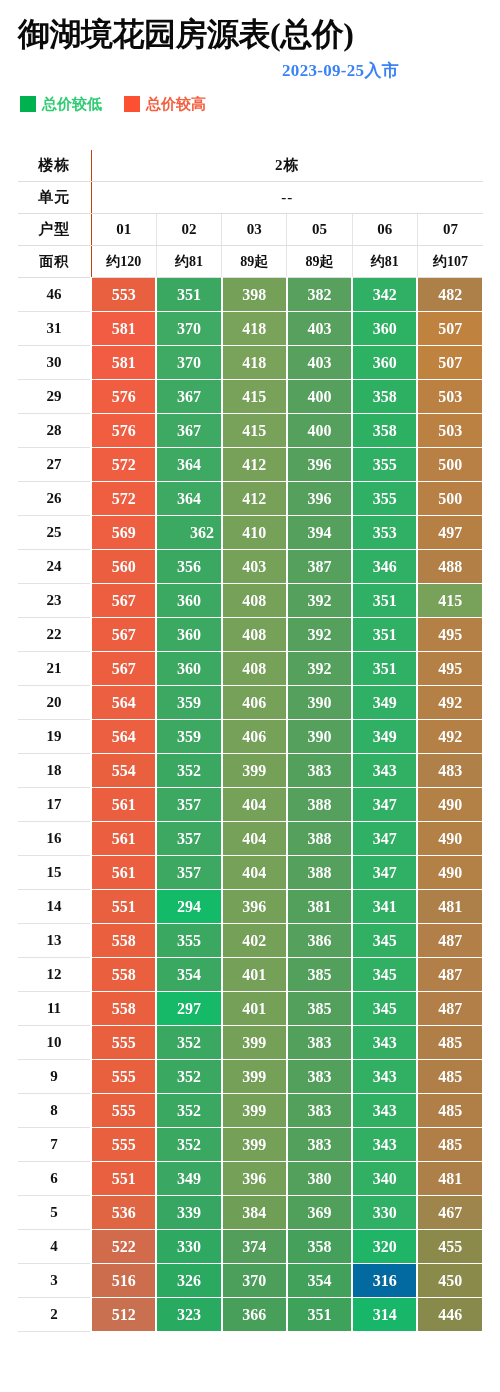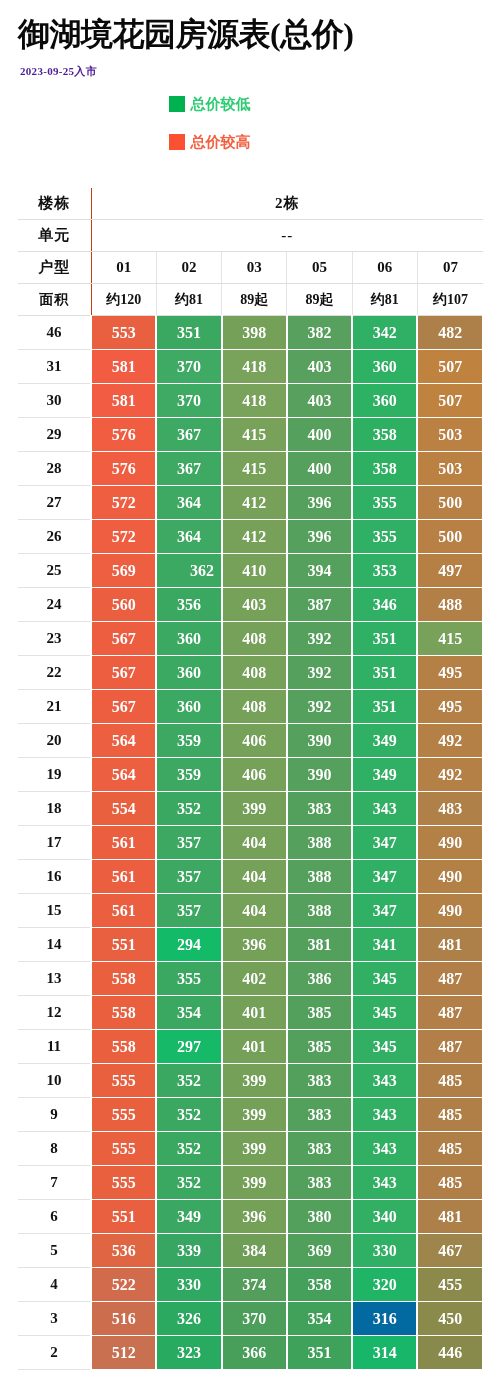--- a/index.html
+++ b/index.html
@@ -33,33 +33,33 @@
     font-size: 32px;
     line-height: 40px;
     letter-spacing: -0.5px;
     color: #0a0a0a;
     margin: 4px 0 0 0;
     white-space: nowrap;
   }
   .subtitle {
     font-family: "Liberation Serif", "DejaVu Serif", serif;
     font-weight: bold;
-    font-size: 11px;
+    font-size: 17px;
     line-height: 18px;
-    color: #4c1d95;
+    color: #3b82f6;
     margin: 8px 0 0 2px;
     letter-spacing: 0.3px;
+    text-align: right;
   }
 
   .legend {
     margin: 16px 0 0 2px;
     display: flex;
     align-items: center;
     gap: 22px;
-    flex-direction: column;
   }
   .legend-item {
     display: flex;
     align-items: center;
     gap: 6px;
   }
   .legend-swatch {
     width: 16px;
     height: 16px;
     display: inline-block;

